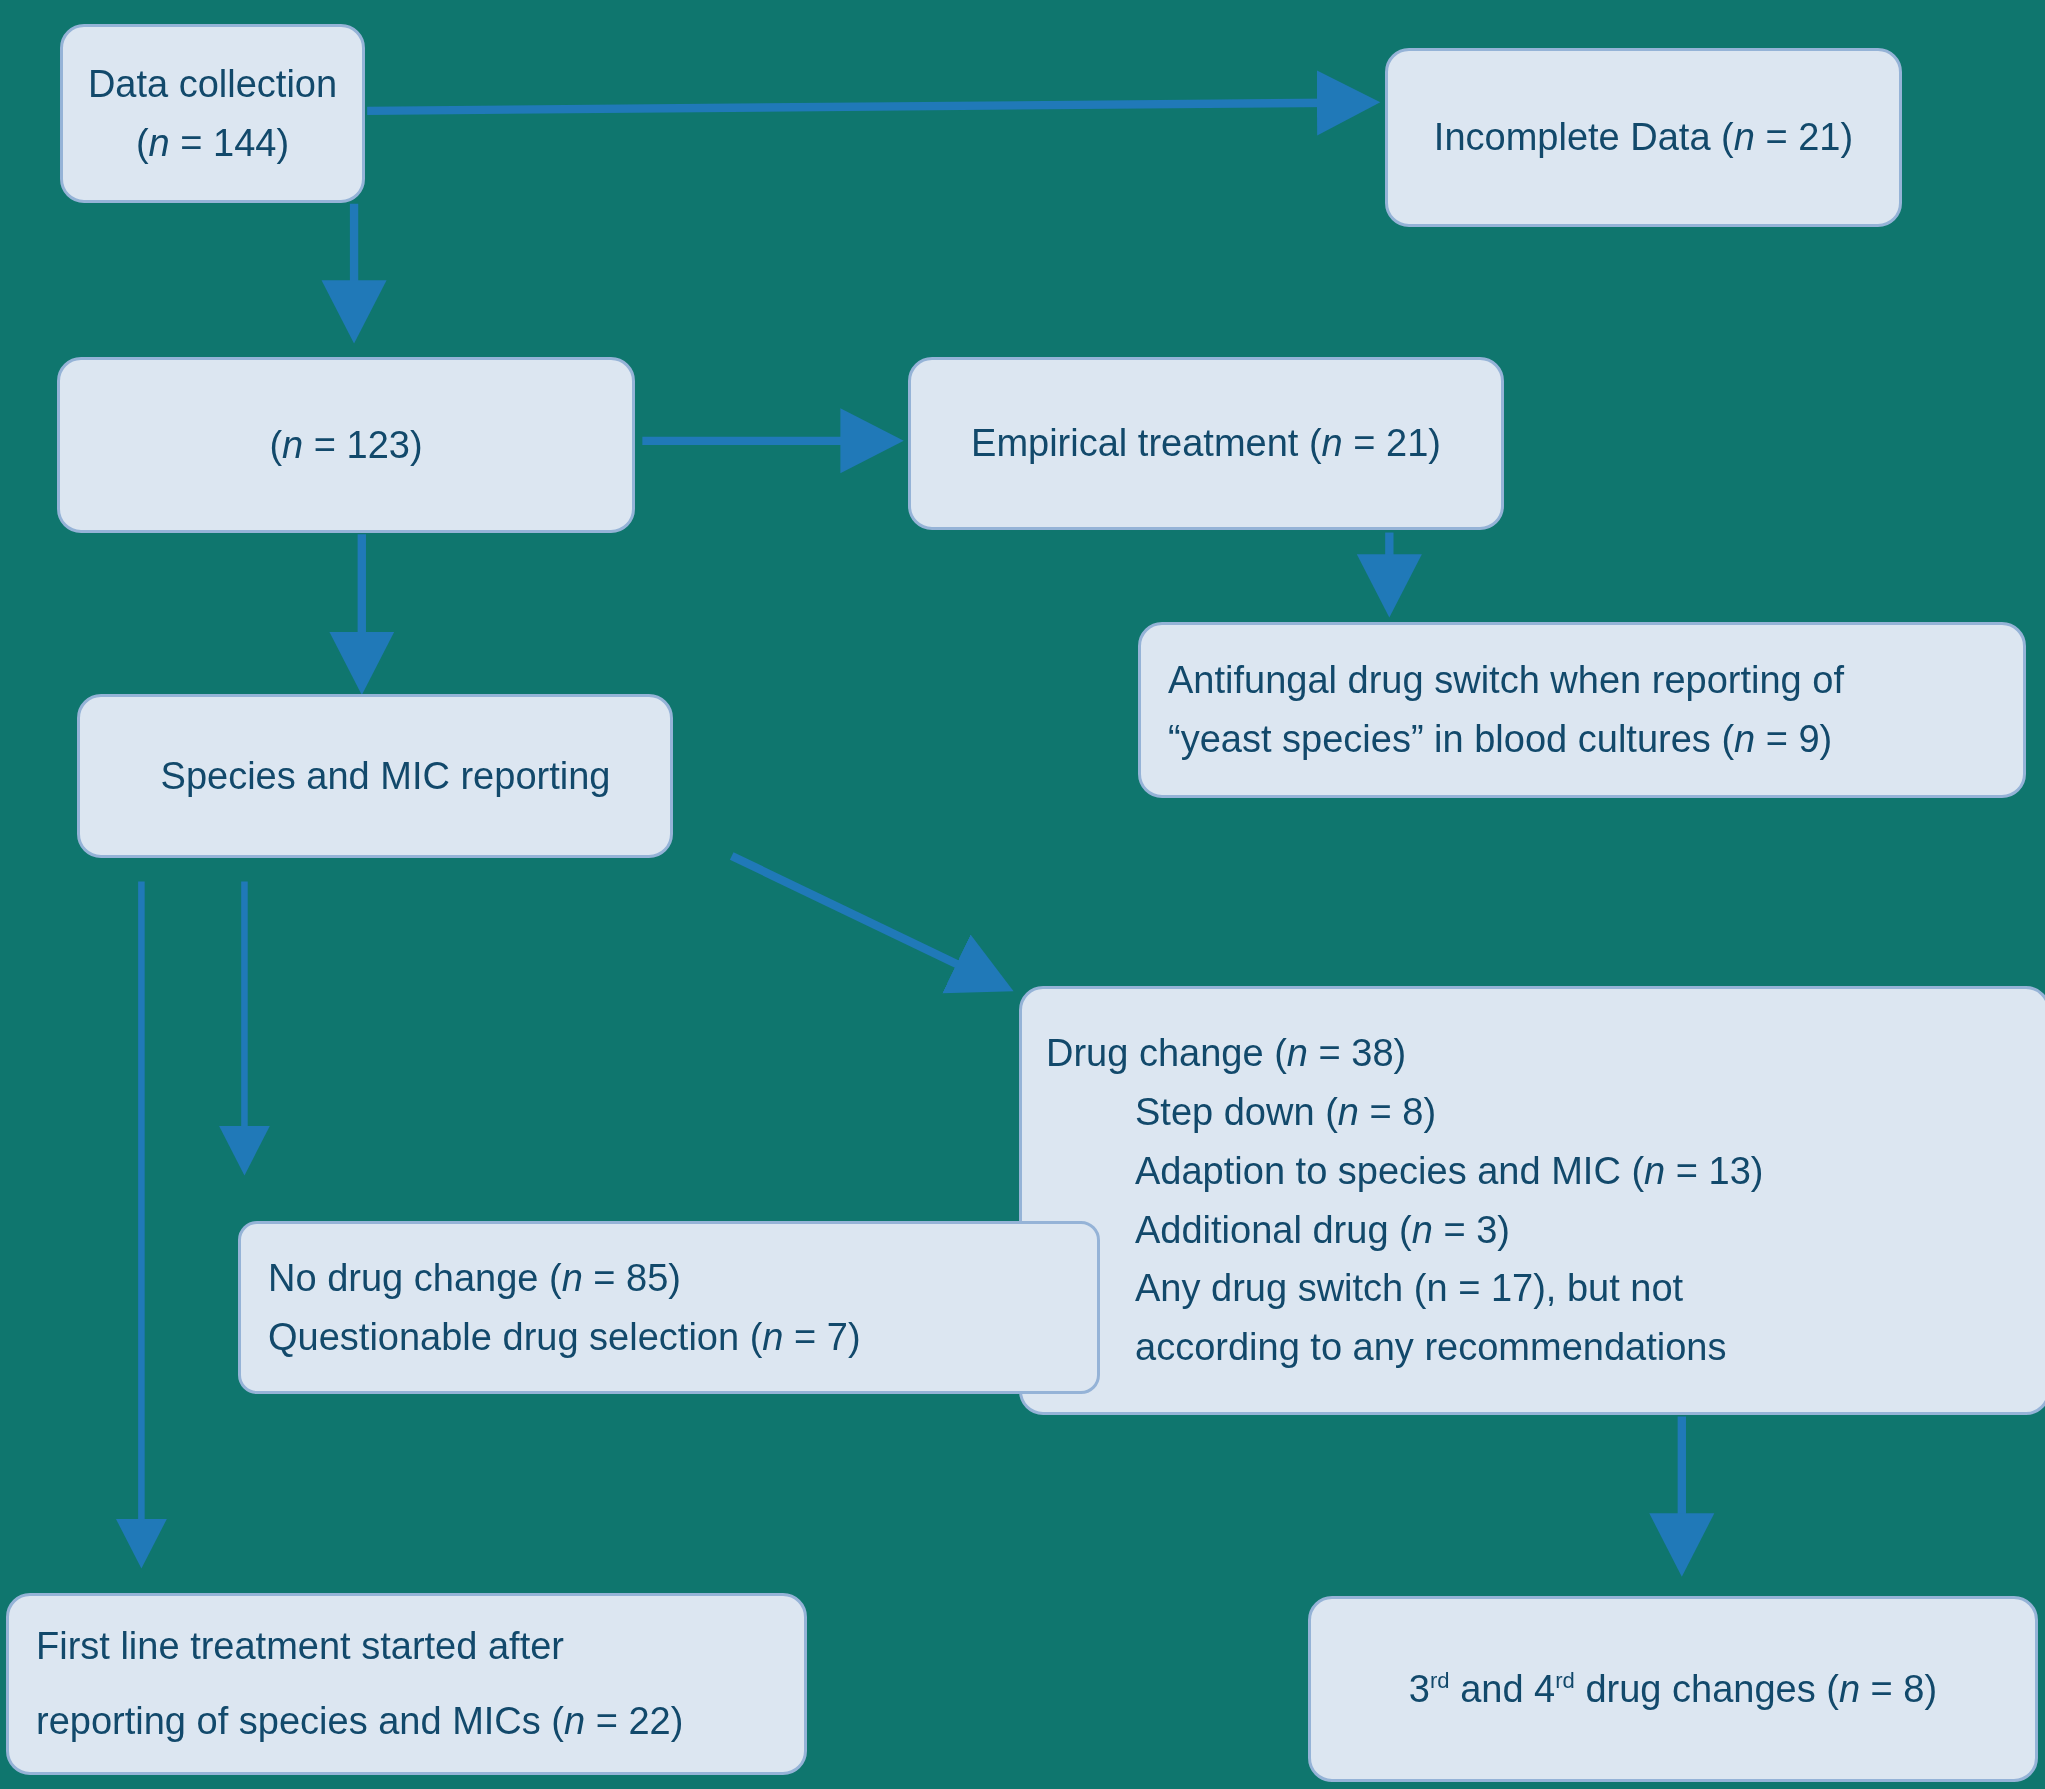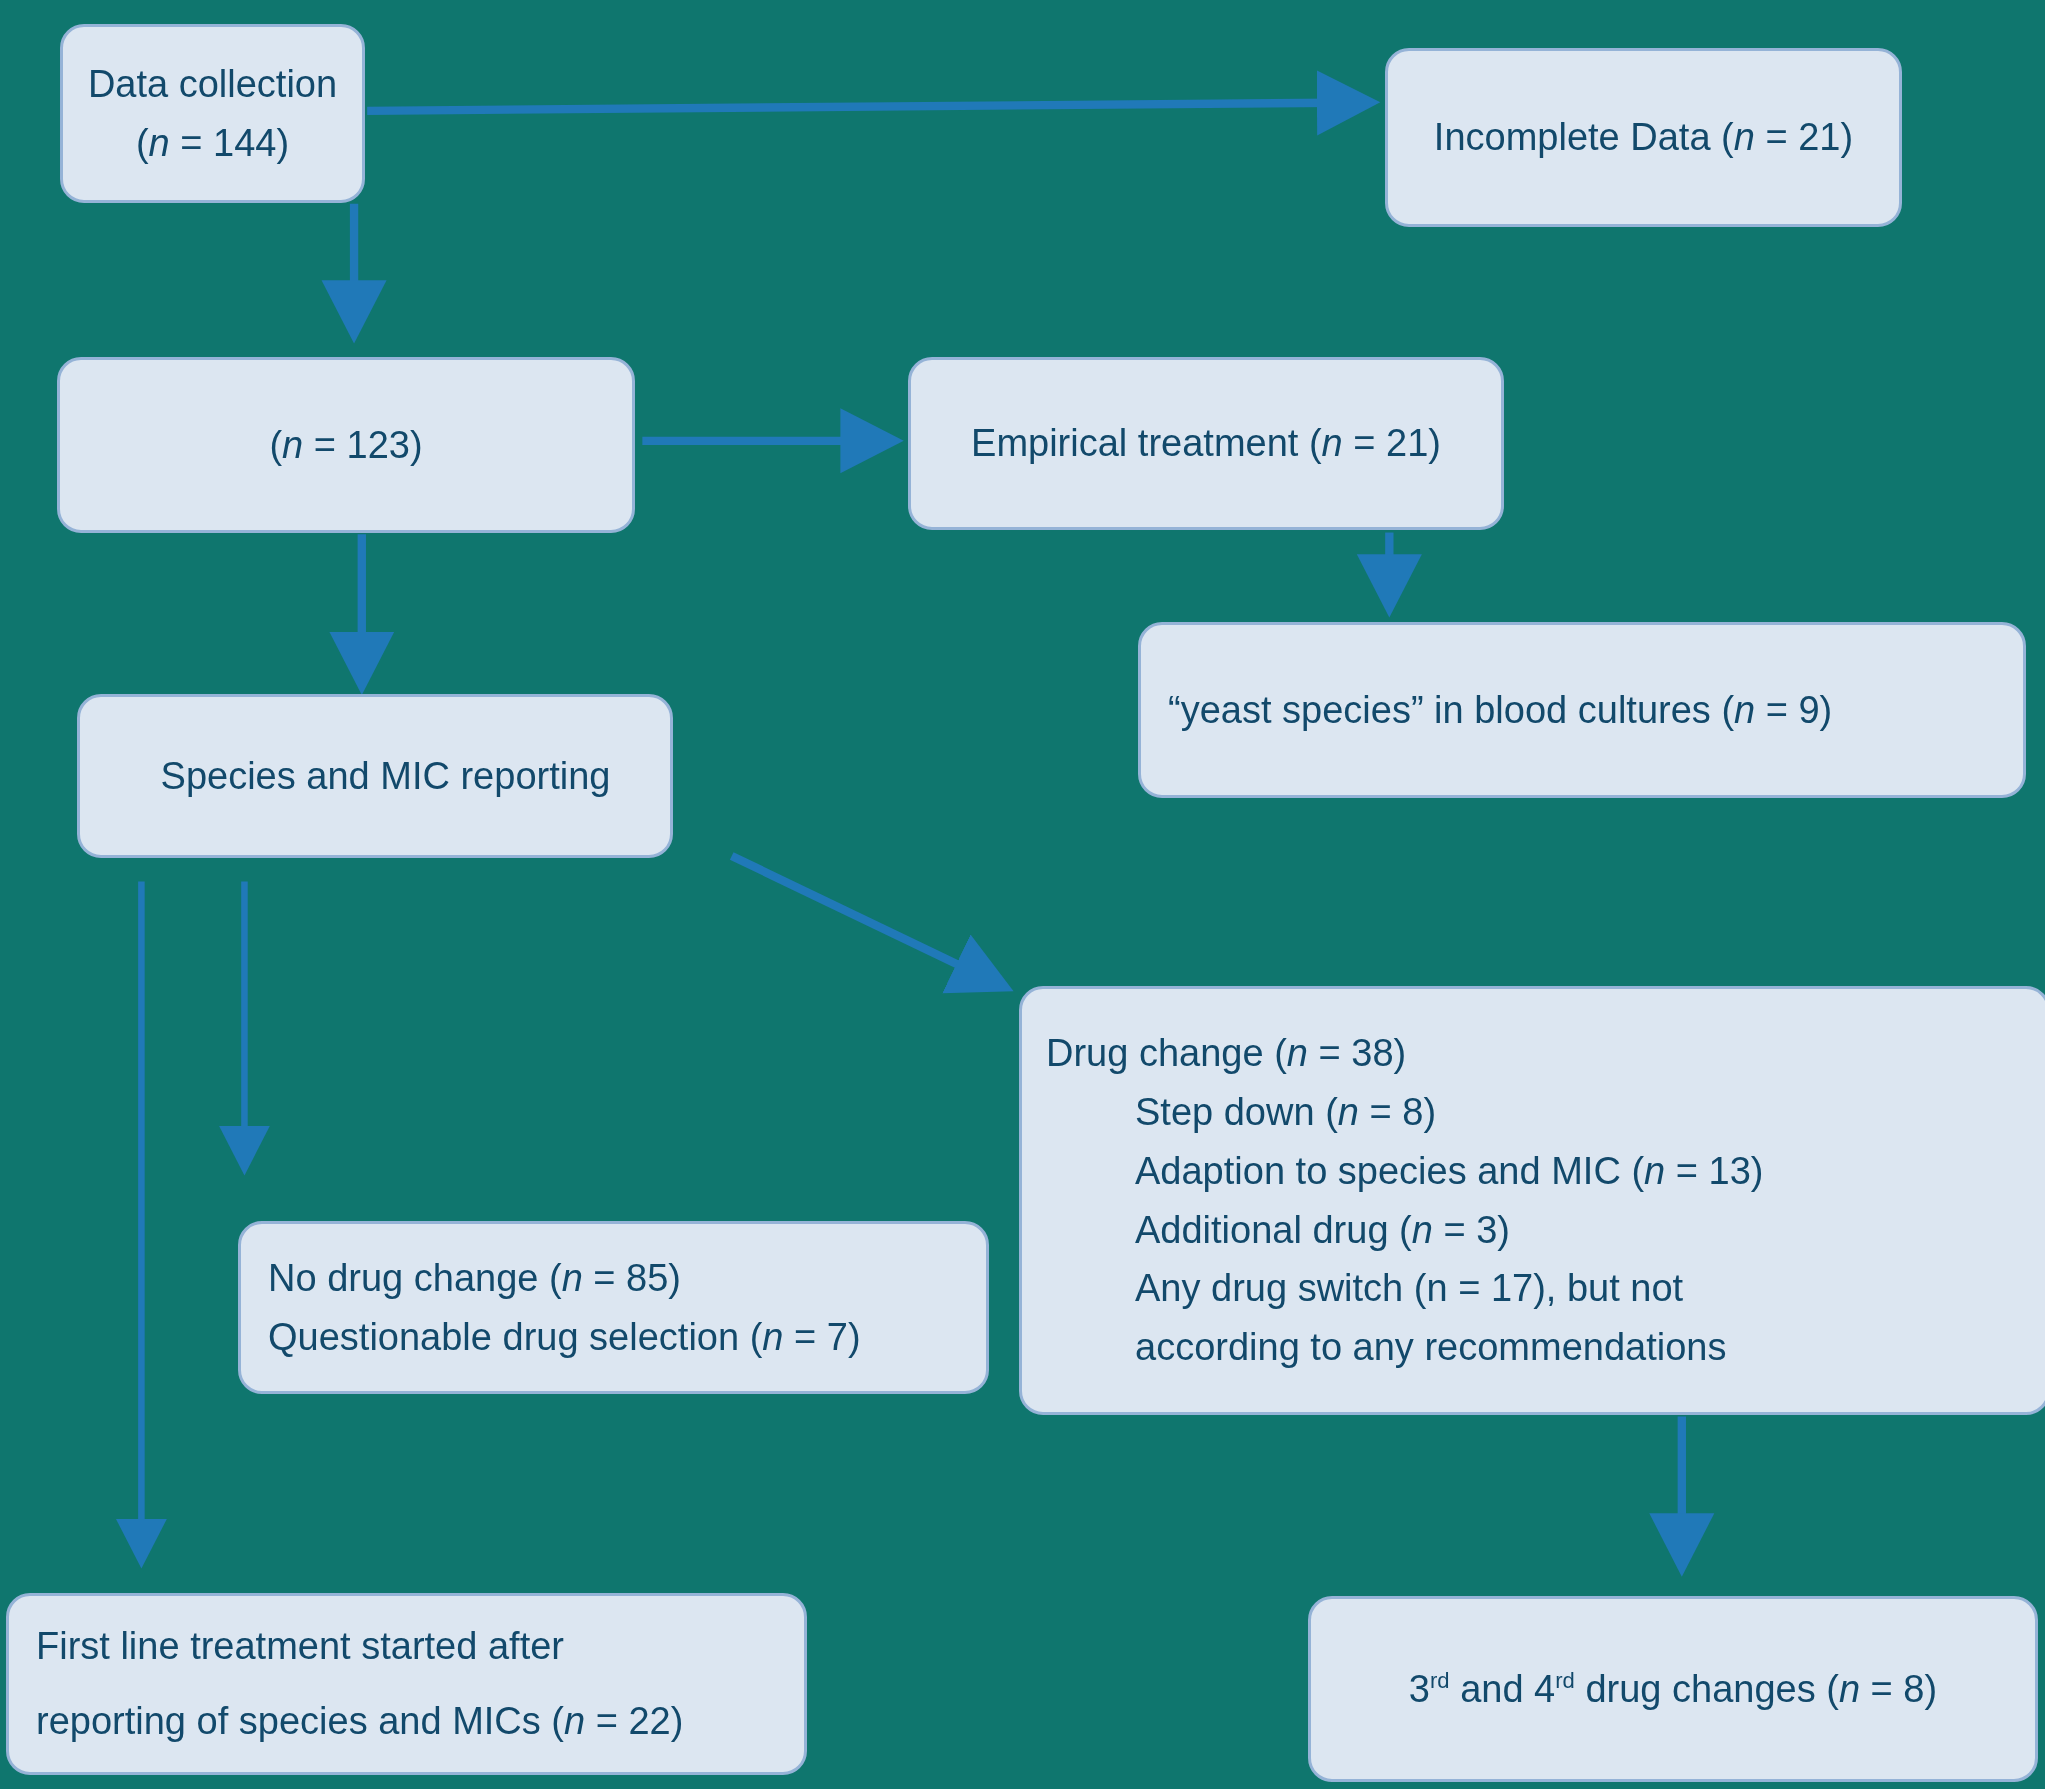--- a/index.html
+++ b/index.html
@@ -77,37 +77,38 @@
 
   <div class="node center fs-lg" style="left:57px;top:357px;width:578px;height:176px;">
     <span class="ln"><span>(</span><span class="ital">n</span><span> = 123)</span></span>
   </div>
 
   <div class="node center fs-lg" style="left:908px;top:357px;width:596px;height:173px;">
     <span class="ln"><span>Empirical treatment (</span><span class="ital">n</span><span> = 21)</span></span>
   </div>
 
   <div class="node left fs-lg" style="left:1138px;top:622px;width:888px;height:176px;">
+    <span class="ln">Antifungal drug switch when reporting of</span>
     <span class="ln"><span>“yeast species” in blood cultures (</span><span class="ital">n</span><span> = 9)</span></span>
   </div>
 
   <div class="node center fs-lg" style="left:77px;top:694px;width:596px;height:164px;padding-left:48px;">
     <span class="ln">Species and MIC reporting</span>
   </div>
 
   <div class="node left fs-lg" style="left:1019px;top:986px;width:1031px;height:429px;padding:0 24px;">
     <span class="ln"><span>Drug change (</span><span class="ital">n</span><span> = 38)</span></span>
     <span class="ln indent"><span>Step down (</span><span class="ital">n</span><span> = 8)</span></span>
     <span class="ln indent"><span>Adaption to species and MIC (</span><span class="ital">n</span><span> = 13)</span></span>
     <span class="ln indent"><span>Additional drug (</span><span class="ital">n</span><span> = 3)</span></span>
     <span class="ln indent">Any drug switch (n = 17), but not</span>
     <span class="ln indent">according to any recommendations</span>
   </div>
 
-  <div class="node left fs-lg" style="left:238px;top:1221px;width:751px;height:173px;">
+  <div class="node left fs-lg" style="left:238px;top:1221px;width:862px;height:173px;border-radius:19px;">
     <span class="ln"><span>No drug change (</span><span class="ital">n</span><span> = 85)</span></span>
     <span class="ln"><span>Questionable drug selection (</span><span class="ital">n</span><span> = 7)</span></span>
   </div>
 
   <div class="node left fs-lg" style="left:6px;top:1593px;width:801px;height:182px;gap:16px;">
     <span class="ln">First line treatment started after</span>
     <span class="ln"><span>reporting of species and MICs (</span><span class="ital">n</span><span> = 22)</span></span>
   </div>
 
   <div class="node center fs-lg" style="left:1308px;top:1596px;width:730px;height:186px;">

